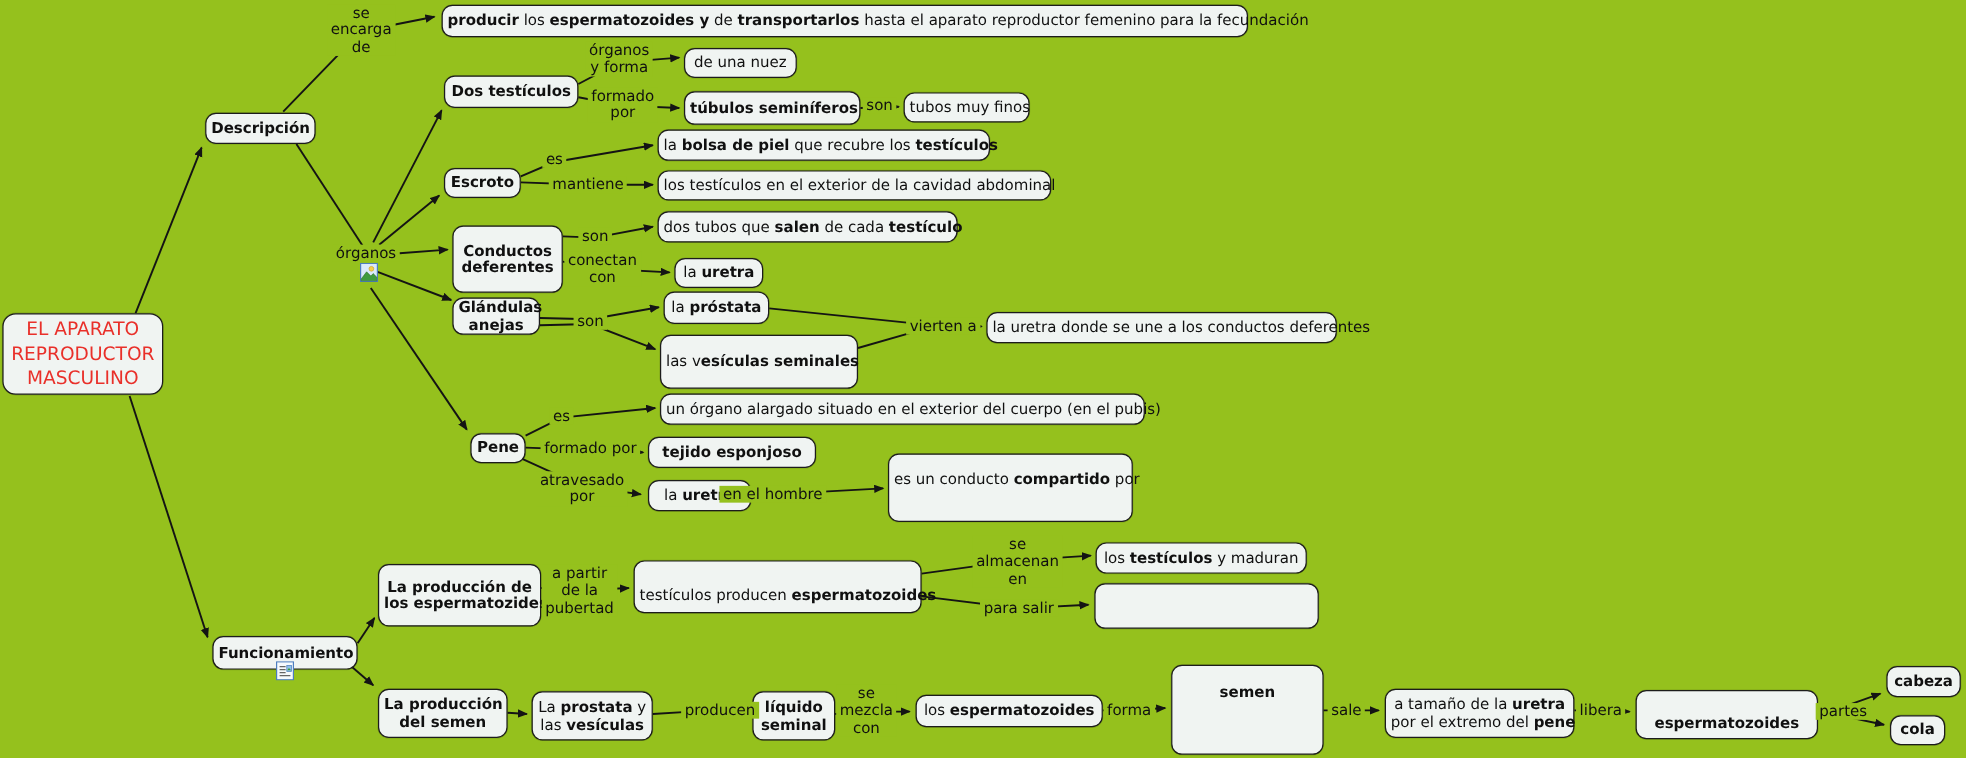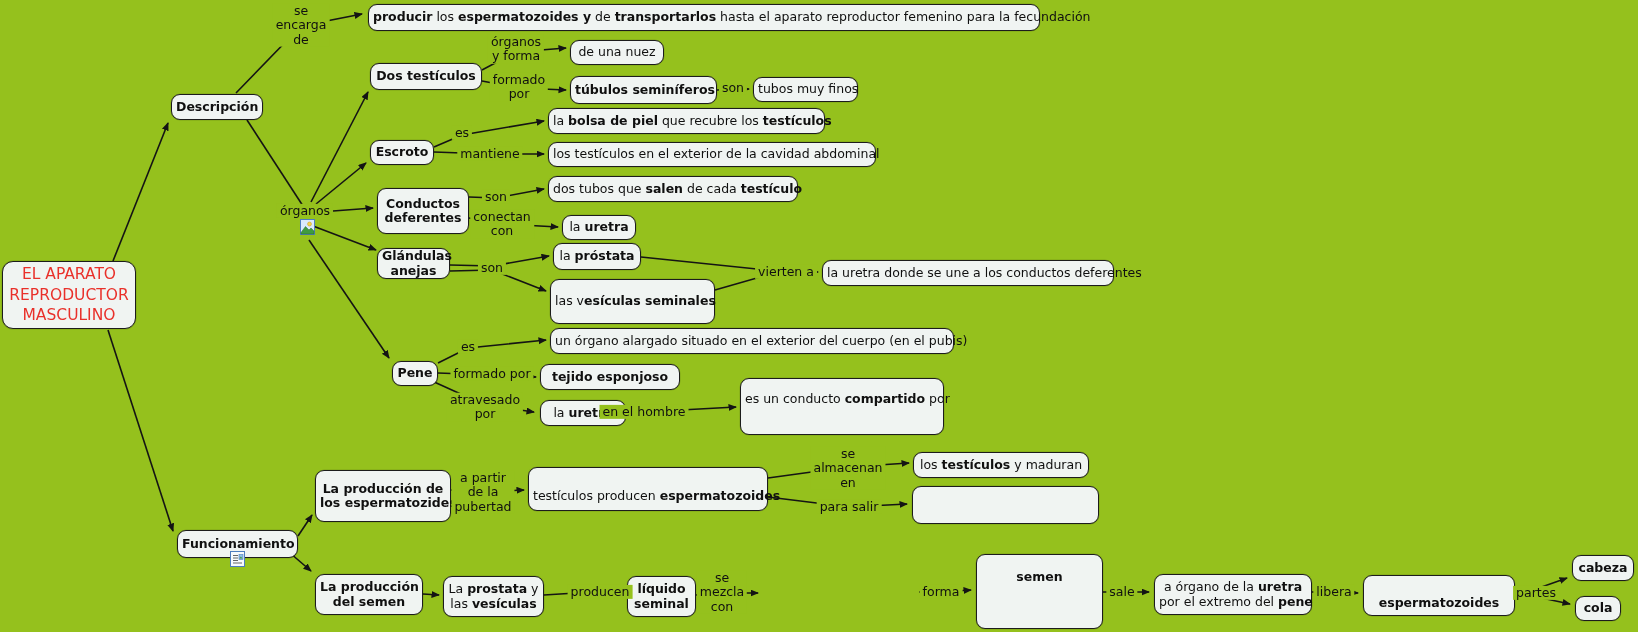--- a/index.html
+++ b/index.html
@@ -101,21 +101,21 @@
     </div>
   <div class="node" style="left:370px;top:140px;width:64px;height:25px">
       <span class="txt"><b>Escroto</b></span>
     </div>
   <div class="node" style="left:548px;top:108px;width:277px;height:26px">
       <span class="txt"><span>la </span><b>bolsa de piel</b><span> que recubre los </span><b>testículos</b></span>
     </div>
   <div class="node" style="left:548px;top:142px;width:328px;height:25px">
       <span class="txt"><span>los testículos en el exterior de la cavidad abdominal</span></span>
     </div>
-  <div class="node" style="left:377px;top:188px;width:92px;height:46px">
+  <div class="node" style="left:377px;top:188px;width:92px;height:56px">
       <span class="txt"><b>Conductos</b><br><b>deferentes</b></span>
     </div>
   <div class="node" style="left:548px;top:176px;width:250px;height:26px">
       <span class="txt"><span>dos tubos que </span><b>salen</b><span> de cada </span><b>testículo</b></span>
     </div>
   <div class="node" style="left:562px;top:215px;width:74px;height:25px">
       <span class="txt"><span>la </span><b>uretra</b></span>
     </div>
   <div class="node" style="left:377px;top:248px;width:73px;height:31px">
       <span class="txt"><b>Glándulas</b><br><b>anejas</b></span>
@@ -161,25 +161,28 @@
     </div>
   <div class="node" style="left:315px;top:574px;width:108px;height:41px">
       <span class="txt"><b>La producción</b><br><b>del semen</b></span>
     </div>
   <div class="node" style="left:443px;top:576px;width:101px;height:41px">
       <span class="txt"><span>La </span><b>prostata</b><span> y</span><br><span>las </span><b>vesículas</b></span>
     </div>
   <div class="node" style="left:627px;top:576px;width:69px;height:41px">
       <span class="txt"><b>líquido</b><br><b>seminal</b></span>
     </div>
+  <div class="node" style="left:763px;top:579px;width:156px;height:27px">
+      <span class="txt"><span>los </span><b>espermatozoides</b></span>
+    </div>
   <div class="node" style="left:976px;top:554px;width:127px;height:75px">
       <span class="txt"><b>semen</b><br><span></span><br><span></span><br><span></span></span>
     </div>
   <div class="node" style="left:1154px;top:574px;width:158px;height:41px">
-      <span class="txt"><span>a órgano de la </span><b>uretra</b><br><span>por el extremo del </span><b>pene</b></span>
+      <span class="txt"><span>a tamaño de la </span><b>uretra</b><br><span>por el extremo del </span><b>pene</b></span>
     </div>
   <div class="node" style="left:1363px;top:575px;width:152px;height:41px">
       <span class="txt"><span></span><br><b>espermatozoides</b></span>
     </div>
   <div class="node" style="left:1572px;top:555px;width:62px;height:26px">
       <span class="txt"><b>cabeza</b></span>
     </div>
   <div class="node" style="left:1575px;top:596px;width:46px;height:25px">
       <span class="txt"><b>cola</b></span>
     </div>

